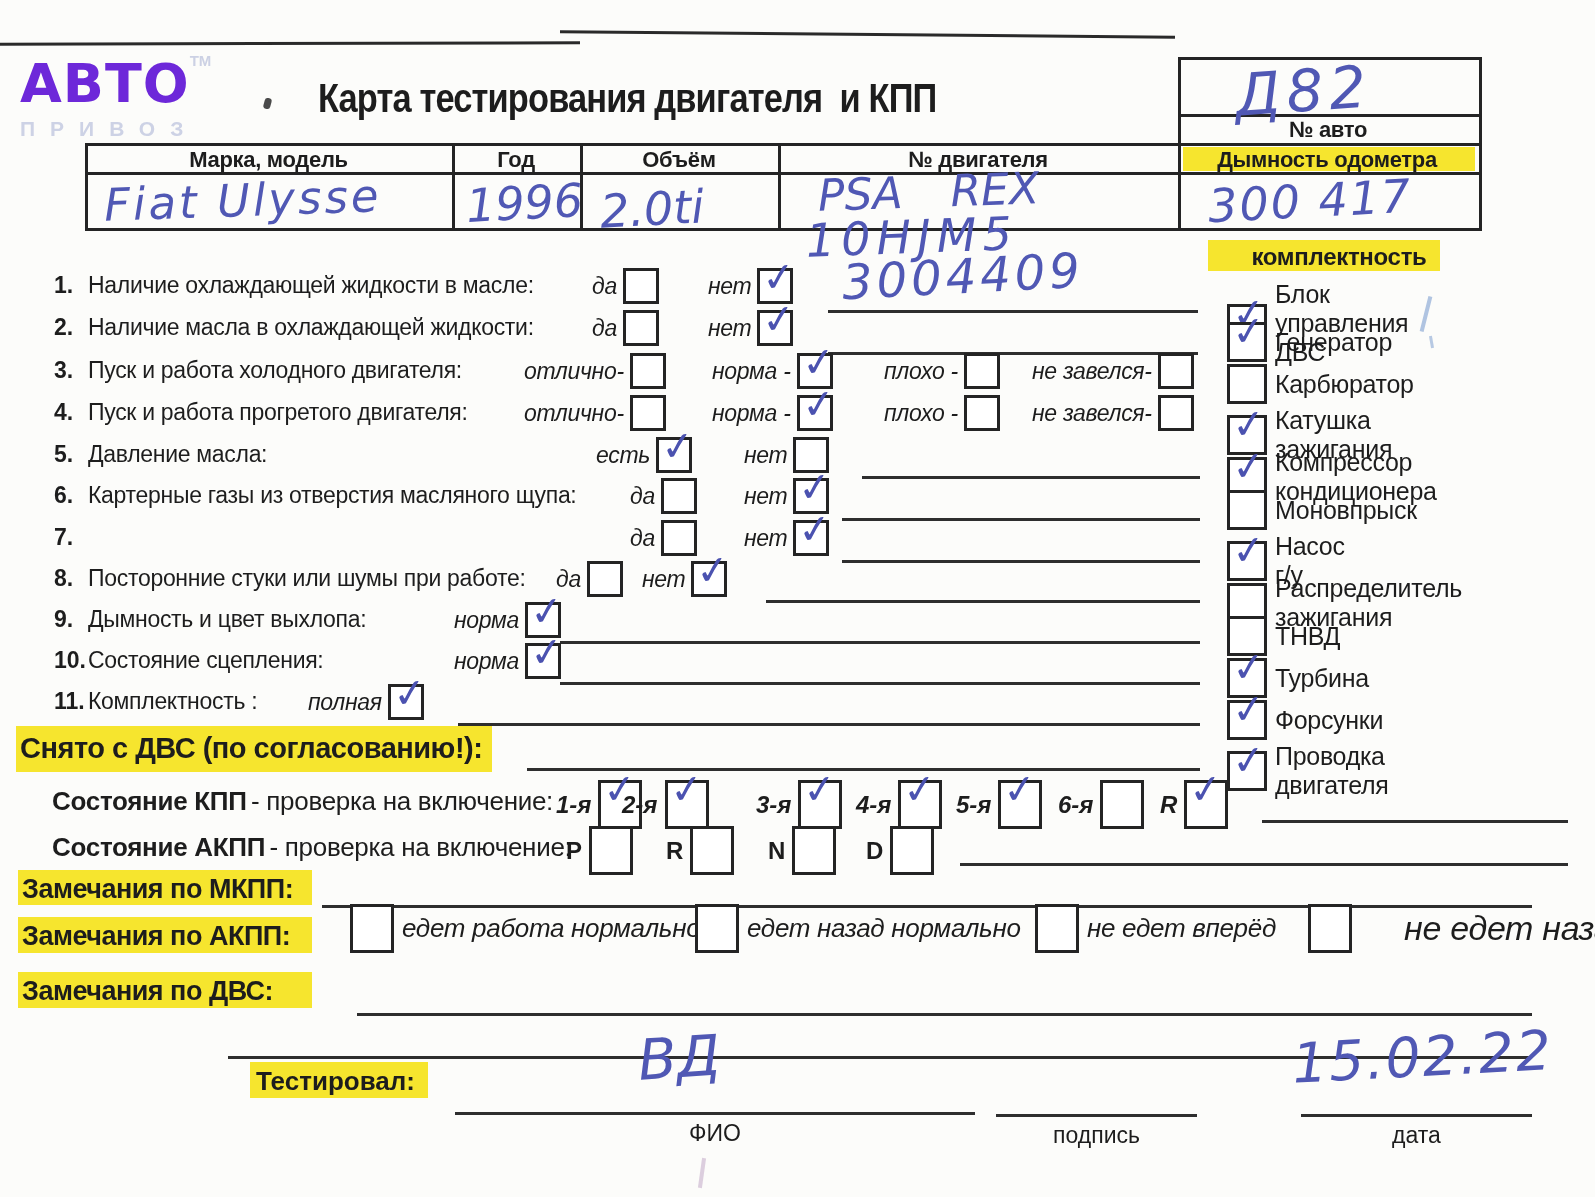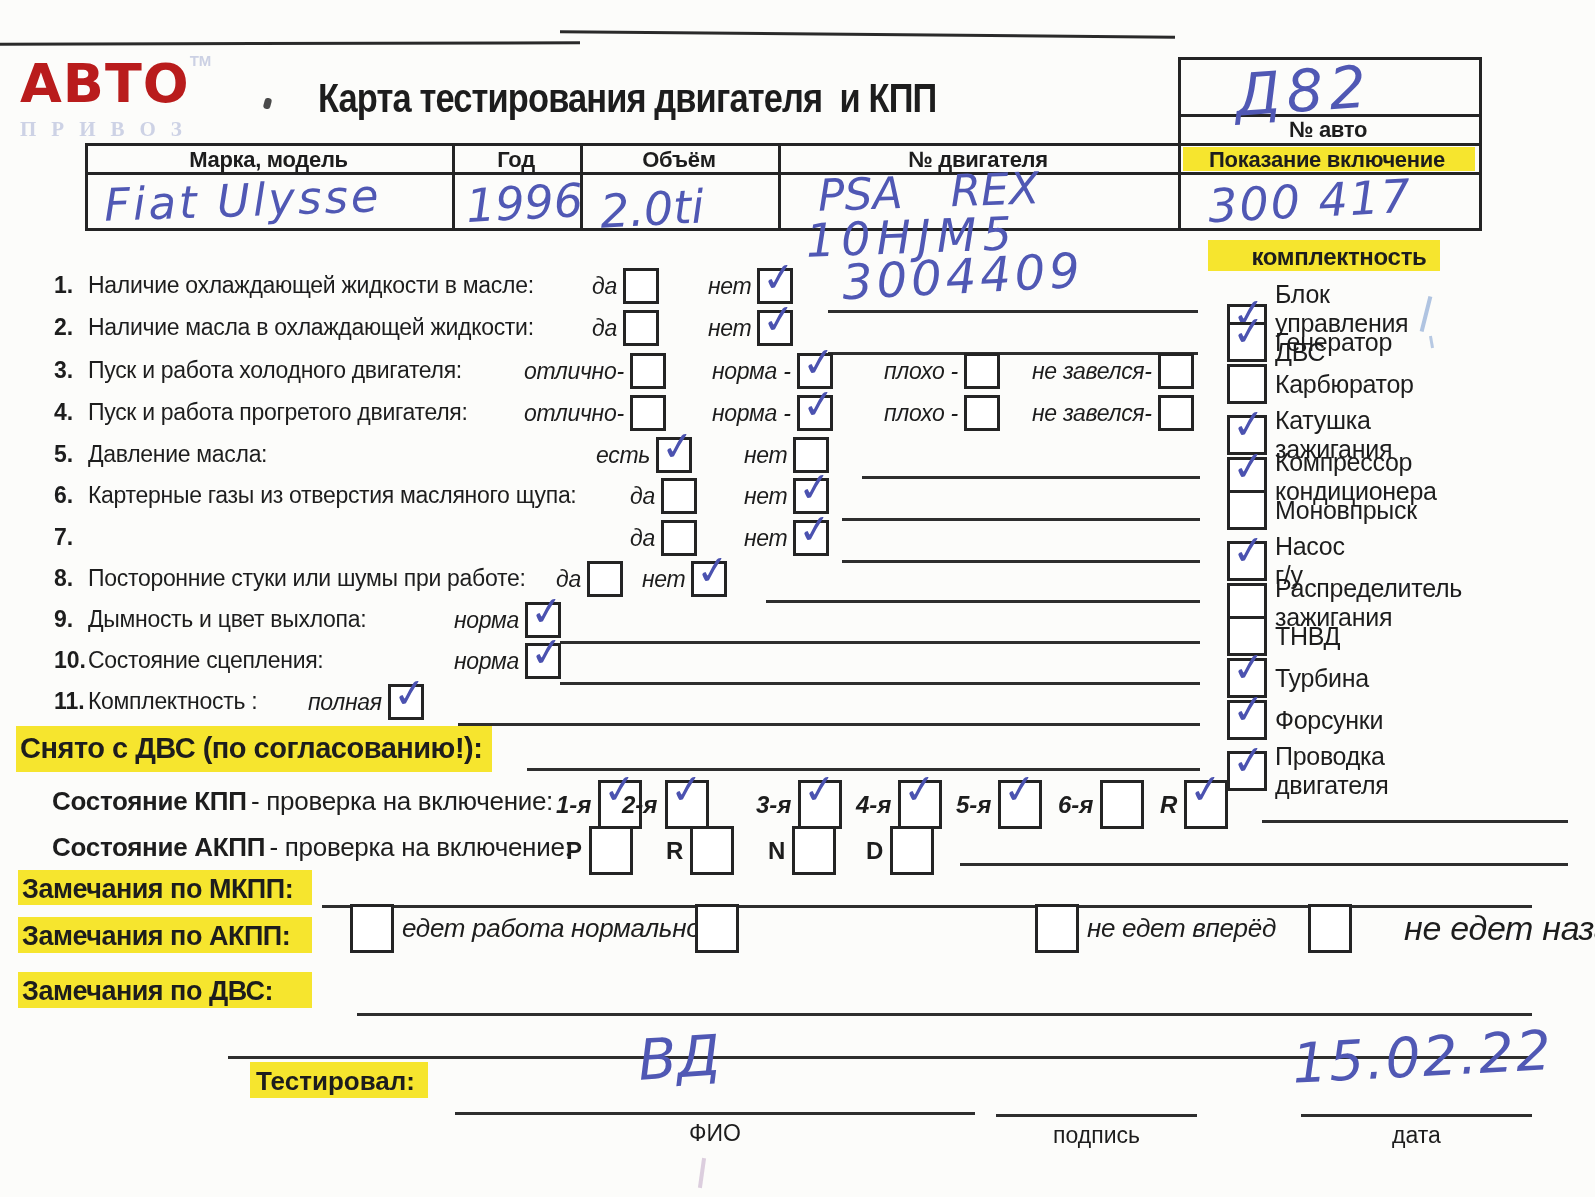--- a/index.html
+++ b/index.html
@@ -2,21 +2,21 @@
 <html><head>
 <meta charset="utf-8">
 <style>
   html,body{margin:0;padding:0;background:#e8e8e6;}
   body{font-family:"Liberation Sans",sans-serif;color:#1d1d1d;}
   .page{position:relative;width:1595px;height:1197px;background:#fcfcfa;overflow:hidden;margin:0 auto;}
   .abs{position:absolute;}
   
   .scanline{position:absolute;background:#2a2a2a;height:3px;}
   
-  .logo-main{font-weight:bold;font-size:54px;color:#b91c1c;letter-spacing:1px;font-family:"DejaVu Sans",sans-serif;}
+  .logo-main{font-weight:bold;font-size:54px;color:#6d28d9;letter-spacing:1px;font-family:"DejaVu Sans",sans-serif;}
   .logo-tm{font-size:15px;color:#ccd1e4;vertical-align:top;font-weight:bold;}
   .logo-sub{font-size:21px;color:#cdd2e5;letter-spacing:15px;font-weight:bold;}
   
   .title{font-weight:bold;font-size:40px;transform:scaleX(.86);transform-origin:left;white-space:pre;letter-spacing:-1px;}
   
   .frame{position:absolute;border:3px solid #242424;background:transparent;}
   .vline{position:absolute;width:3px;background:#242424;}
   .hline{position:absolute;height:3px;background:#242424;}
   .th{position:absolute;font-weight:bold;font-size:22px;text-align:center;letter-spacing:-.3px;}
   .hl{background:#f6e52e;}
@@ -49,42 +49,42 @@
 
   <div class="scanline" style="left:0;top:42px;width:580px;transform:rotate(-.15deg);"></div>
   <div class="scanline" style="left:560px;top:33px;width:615px;transform:rotate(.5deg);"></div>
   <div class="abs" style="left:264px;top:98px;width:7px;height:11px;background:#4a4a4a;border-radius:3px;transform:rotate(15deg);"></div>
   <div class="abs" style="left:1424px;top:296px;width:4px;height:36px;background:rgba(100,140,200,.5);transform:rotate(14deg);"></div>
   <div class="abs" style="left:1430px;top:336px;width:3px;height:12px;background:rgba(100,140,200,.45);transform:rotate(-10deg);"></div>
   <div class="abs" style="left:700px;top:1158px;width:4px;height:30px;background:rgba(160,120,170,.35);transform:rotate(8deg);"></div>
 
   <div class="abs" style="left:20px;top:52px;">
     <span class="logo-main">АВТО</span><span class="logo-tm">ТМ</span>
-    <div class="logo-sub" style="margin-top:2px;font-family:Liberation Serif, serif;">ПРИВОЗ</div>
+    <div class="logo-sub" style="margin-top:2px;">ПРИВОЗ</div>
   </div>
 
   <div class="abs title" style="left:318px;top:76px;">Карта тестирования двигателя  и КПП</div>
 
   <div class="frame" style="left:1178px;top:57px;width:298px;height:83px;"></div>
   <div class="hline" style="left:1178px;top:114px;width:304px;"></div>
   <div class="th" style="left:1178px;top:117px;width:300px;">№ авто</div>
   <div class="hand" style="left:1235px;top:62px;font-size:58px;transform:rotate(-4deg);letter-spacing:6px;">Д82</div>
 
   <div class="frame" style="left:85px;top:143px;width:1391px;height:82px;"></div>
   <div class="hline" style="left:85px;top:172px;width:1397px;"></div>
   <div class="vline" style="left:452px;top:143px;height:85px;"></div>
   <div class="vline" style="left:580px;top:143px;height:85px;"></div>
   <div class="vline" style="left:778px;top:143px;height:85px;"></div>
   <div class="vline" style="left:1178px;top:143px;height:85px;"></div>
   <div class="abs hl" style="left:1183px;top:147px;width:292px;height:24px;"></div>
   <div class="th" style="left:85px;top:147px;width:367px;">Марка, модель</div>
   <div class="th" style="left:452px;top:147px;width:128px;">Год</div>
   <div class="th" style="left:580px;top:147px;width:198px;text-align:center;">Объём</div>
   <div class="th" style="left:778px;top:147px;width:400px;">№ двигателя</div>
-  <div class="th" style="left:1178px;top:147px;width:298px;">Показание включение</div>
+  <div class="th" style="left:1178px;top:147px;width:298px;">Дымность одометра</div>
 
   <div class="hand" style="left:104px;top:178px;font-size:45px;transform:rotate(-2deg);letter-spacing:3px;">Fiat Ulysse</div>
   <div class="hand" style="left:466px;top:180px;font-size:46px;transform:rotate(-3deg);">1996</div>
   <div class="hand" style="left:600px;top:186px;font-size:46px;transform:rotate(-3deg);">2.0ti</div>
   <div class="hand" style="left:818px;top:170px;font-size:44px;word-spacing:34px;transform:rotate(-2deg);">PSA REX</div>
   <div class="hand" style="left:806px;top:214px;font-size:46px;letter-spacing:6px;transform:rotate(-2deg);">10HJM5</div>
   <div class="hand" style="left:842px;top:252px;font-size:48px;letter-spacing:4px;transform:rotate(-3deg);">3004409</div>
   <div class="hand" style="left:1208px;top:178px;font-size:46px;transform:rotate(-3deg);letter-spacing:2px;">300 417</div>
 
   <div class="row" style="top:272px;">
@@ -427,20 +427,21 @@
   <div class="wline" style="left:322px;top:905px;width:1210px;"></div>
 
   <div class="abs hl" style="left:18px;top:917px;width:294px;height:36px;"></div>
   <div class="abs" style="left:22px;top:921px;font-weight:bold;font-size:27px;letter-spacing:-.5px;">Замечания по АКПП:</div>
   <span class="pairR" style="left:350px;top:904px;">
       <span class="cb big"></span>
       <i class="opt" style="font-size:26px;">едет работа нормально</i>
     </span>
   <span class="pairR" style="left:695px;top:904px;">
       <span class="cb big"></span>
+      <i class="opt" style="font-size:26px;">едет назад нормально</i>
     </span>
   <span class="pairR" style="left:1035px;top:904px;">
       <span class="cb big"></span>
       <i class="opt" style="font-size:26px;">не едет вперёд</i>
     </span>
   <span class="pairR" style="left:1308px;top:904px;">
       <span class="cb big"></span>
       <i class="opt" style="font-size:34px;margin-left:44px;">не едет назад</i>
     </span>
 

